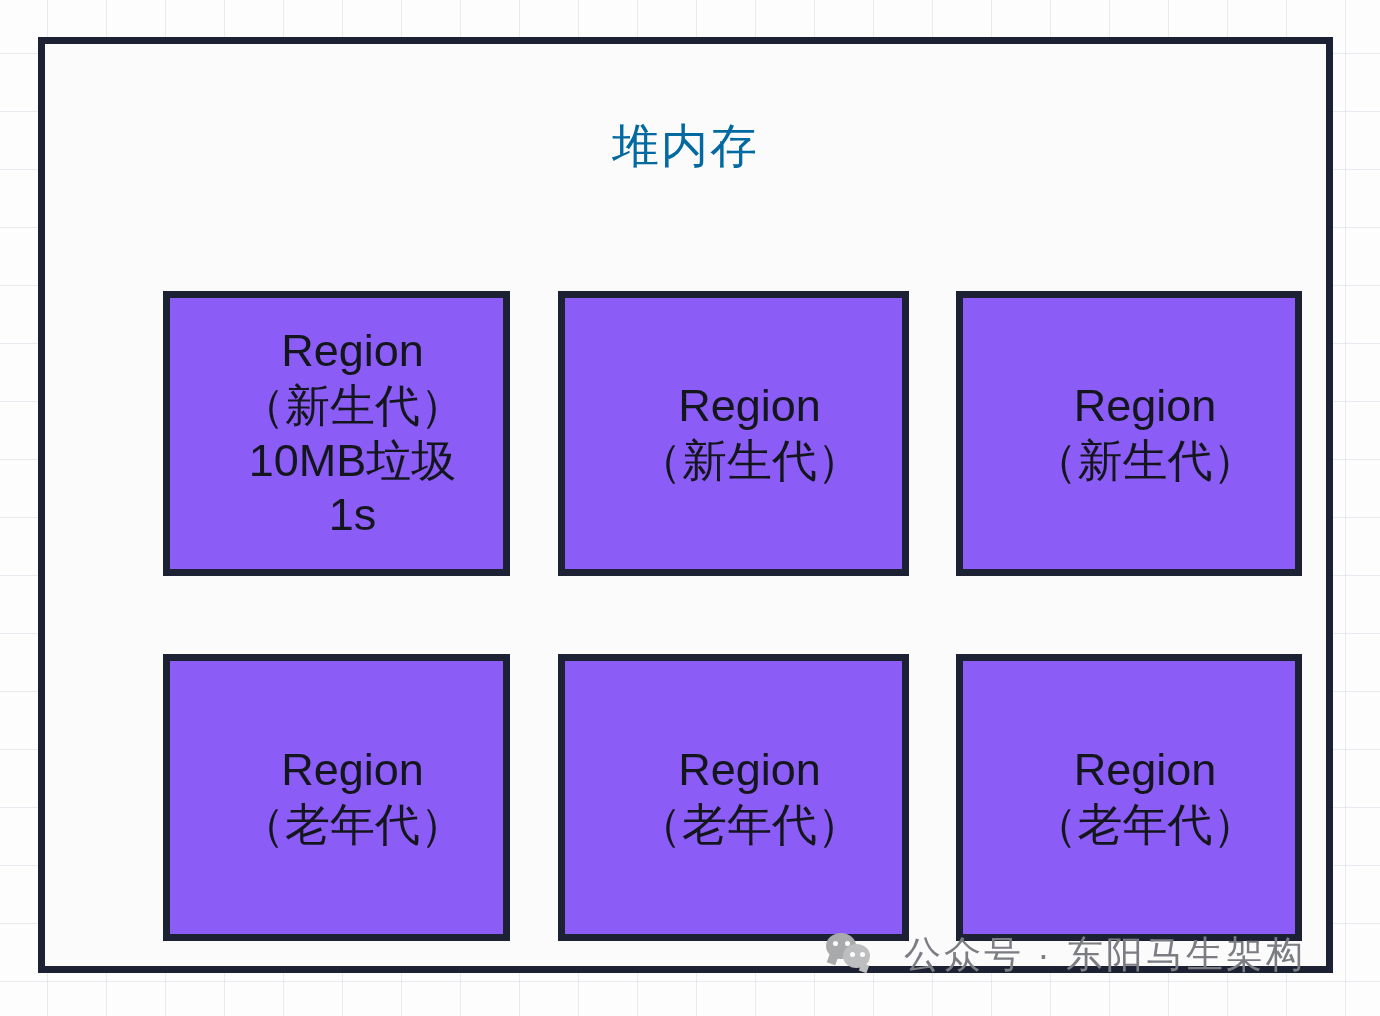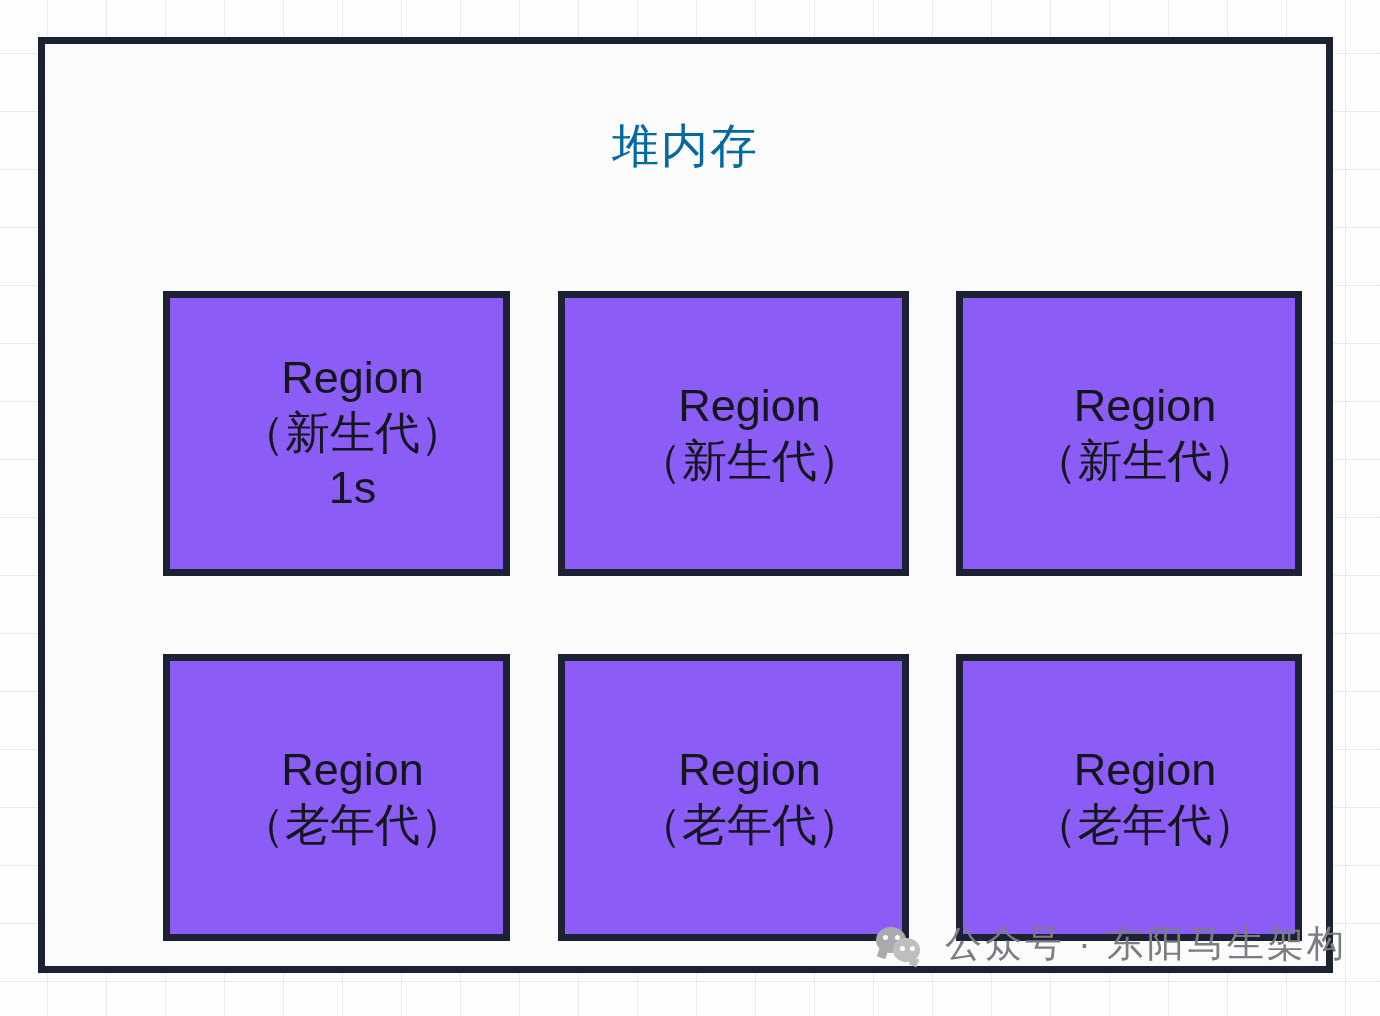--- a/index.html
+++ b/index.html
@@ -71,26 +71,26 @@
   .col-1 { left: 118px;  width: 347px; }
   .col-2 { left: 513px;  width: 351px; }
   .col-3 { left: 911px;  width: 346px; }
 
   .row-1 { top: 247px;  height: 285px; }
   .row-2 { top: 610px;  height: 287px; }
 
   
   #watermark {
     position: absolute;
-    left: 876px;
+    left: 826px;
     top: 925px;
     height: 48px;
     display: flex;
-    align-items: flex-start;
-    gap: 19px;
+    align-items: flex-end;
+    gap: 28px;
     pointer-events: none;
   }
 
   #wechat-icon {
     width: 50px;
     height: 42px;
     position: relative;
     flex: 0 0 auto;
   }
   #wechat-icon .bub-a,
@@ -148,20 +148,21 @@
 
 <div id="canvas">
 
   <div id="heap-box">
 
     <div id="heap-title">堆内存</div>
 
     <div class="region-box col-1 row-1">
       <div class="region-line">Region</div>
       <div class="region-line">（新生代）</div>
+      <div class="region-line">10MB垃圾</div>
       <div class="region-line">1s</div>
     </div>
 
     <div class="region-box col-2 row-1">
       <div class="region-line">Region</div>
       <div class="region-line">（新生代）</div>
     </div>
 
     <div class="region-box col-3 row-1">
       <div class="region-line">Region</div>

